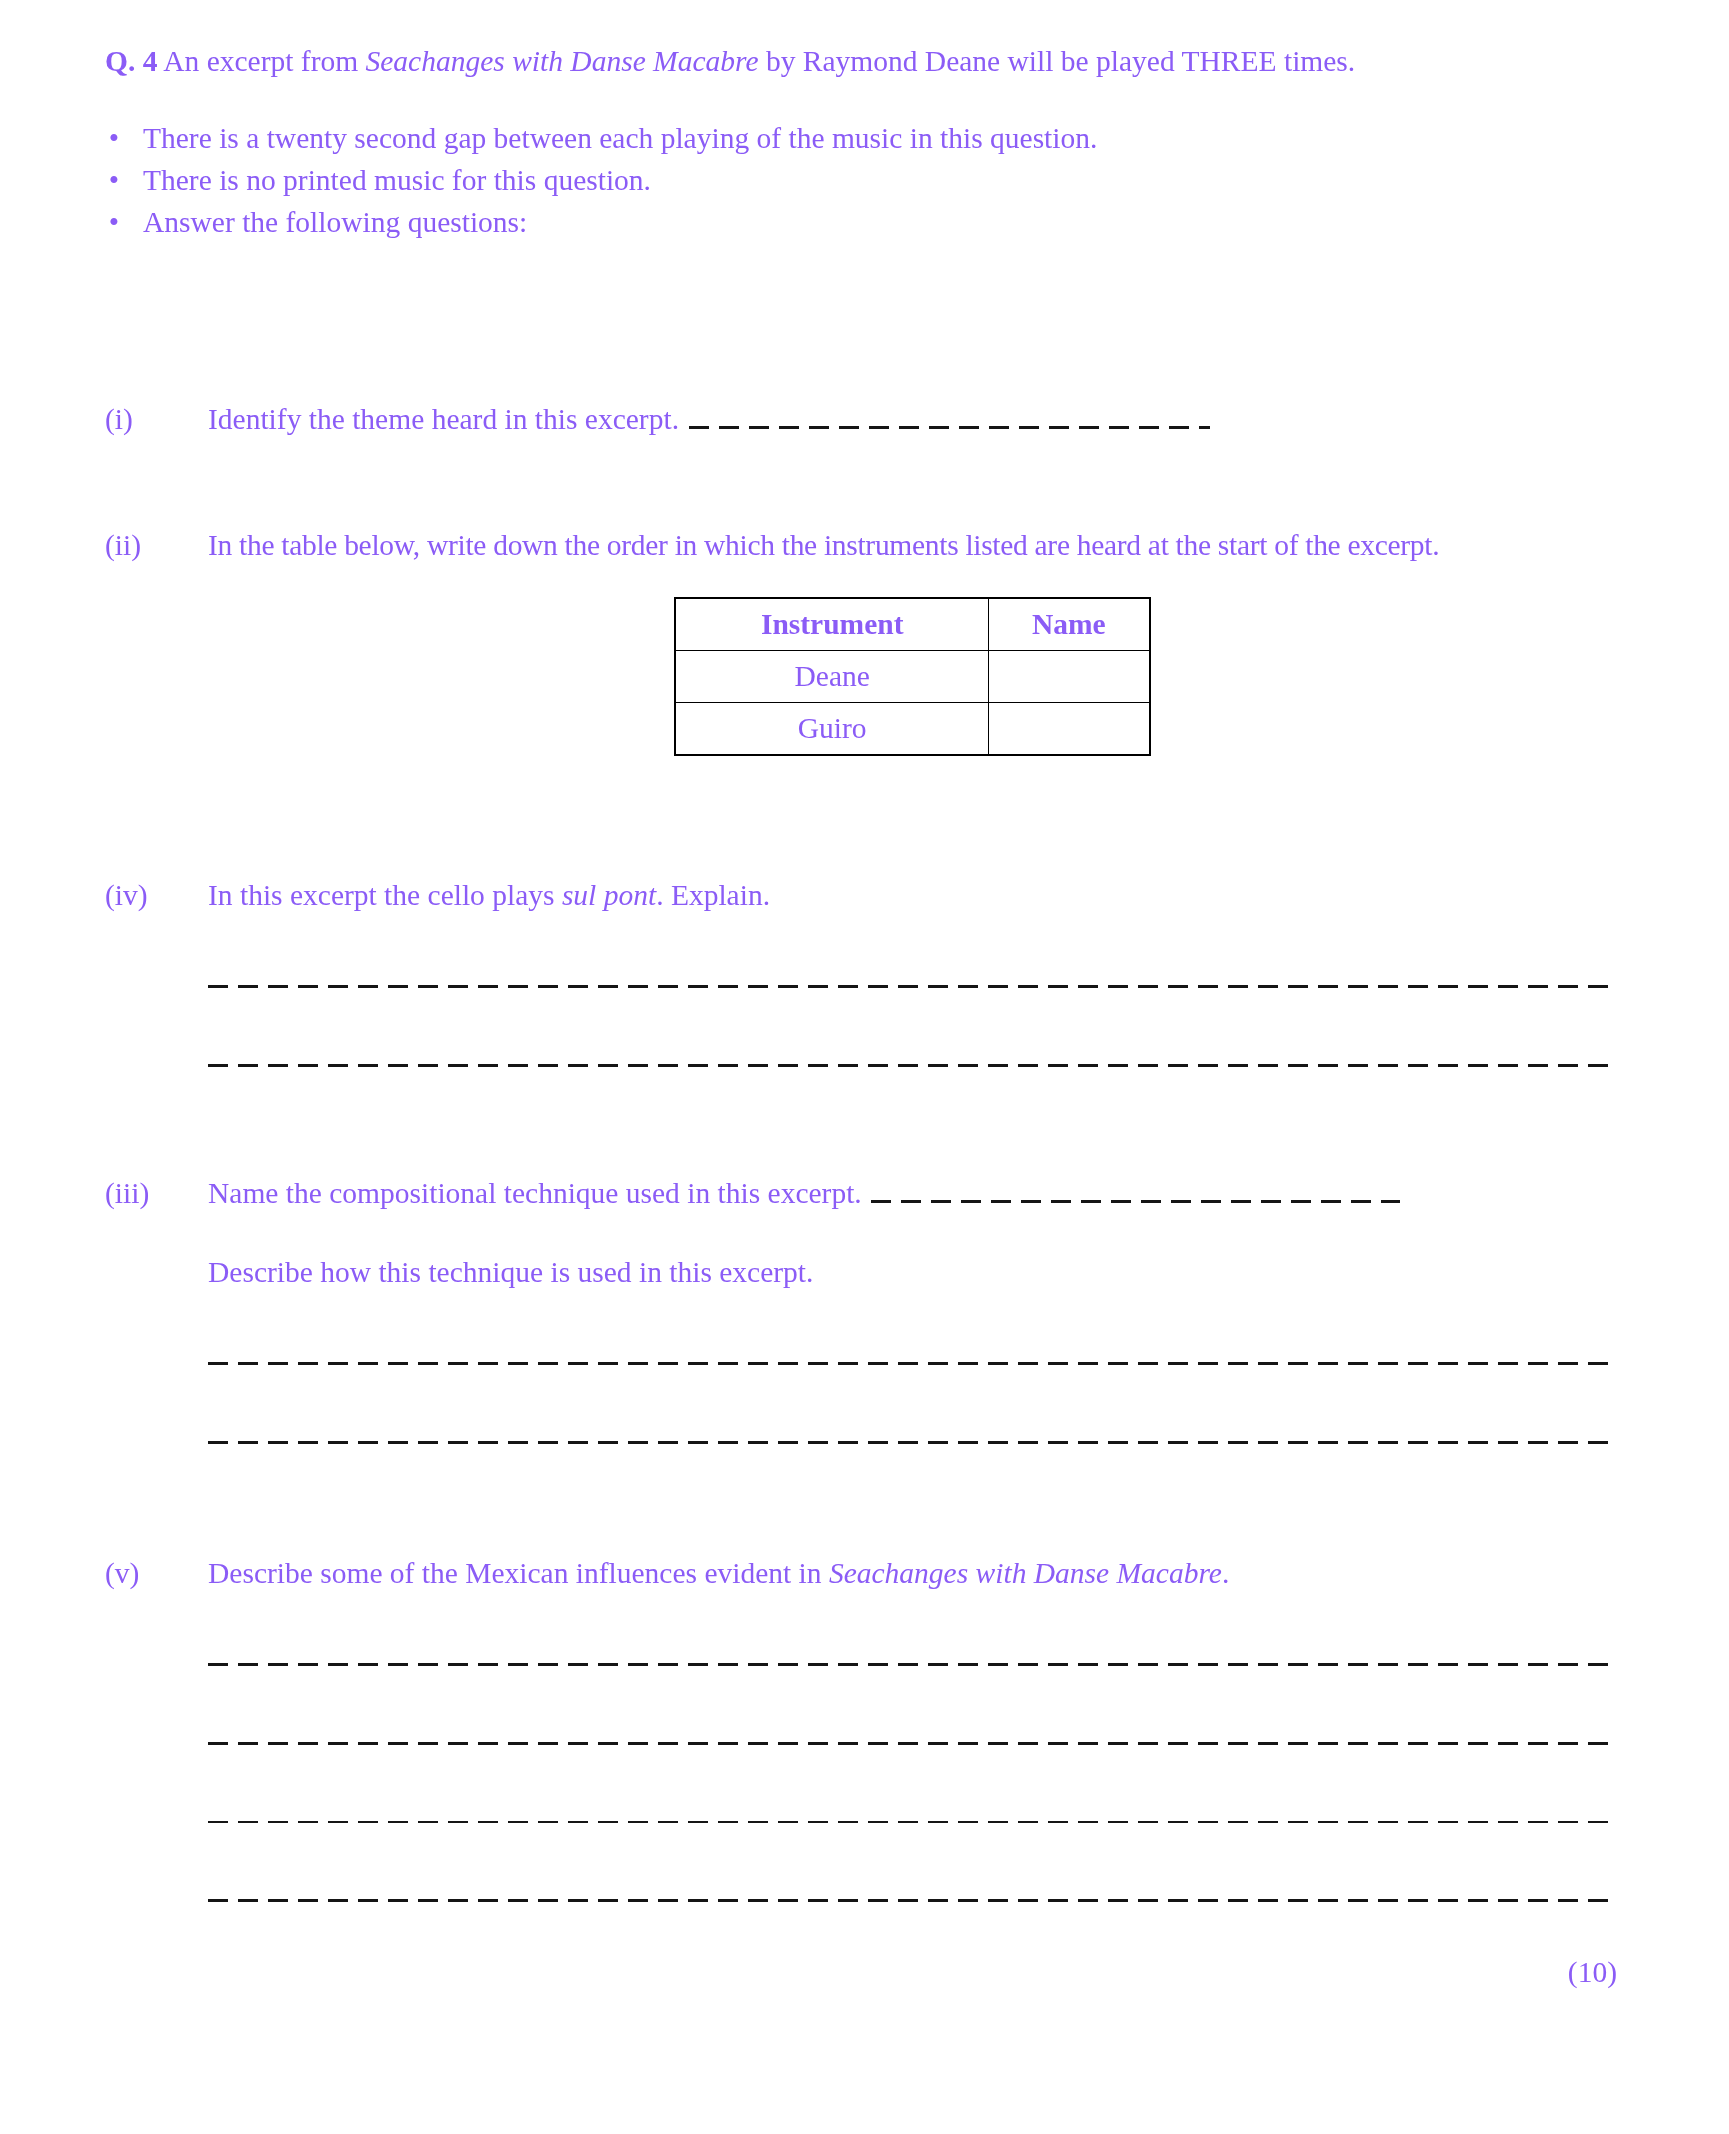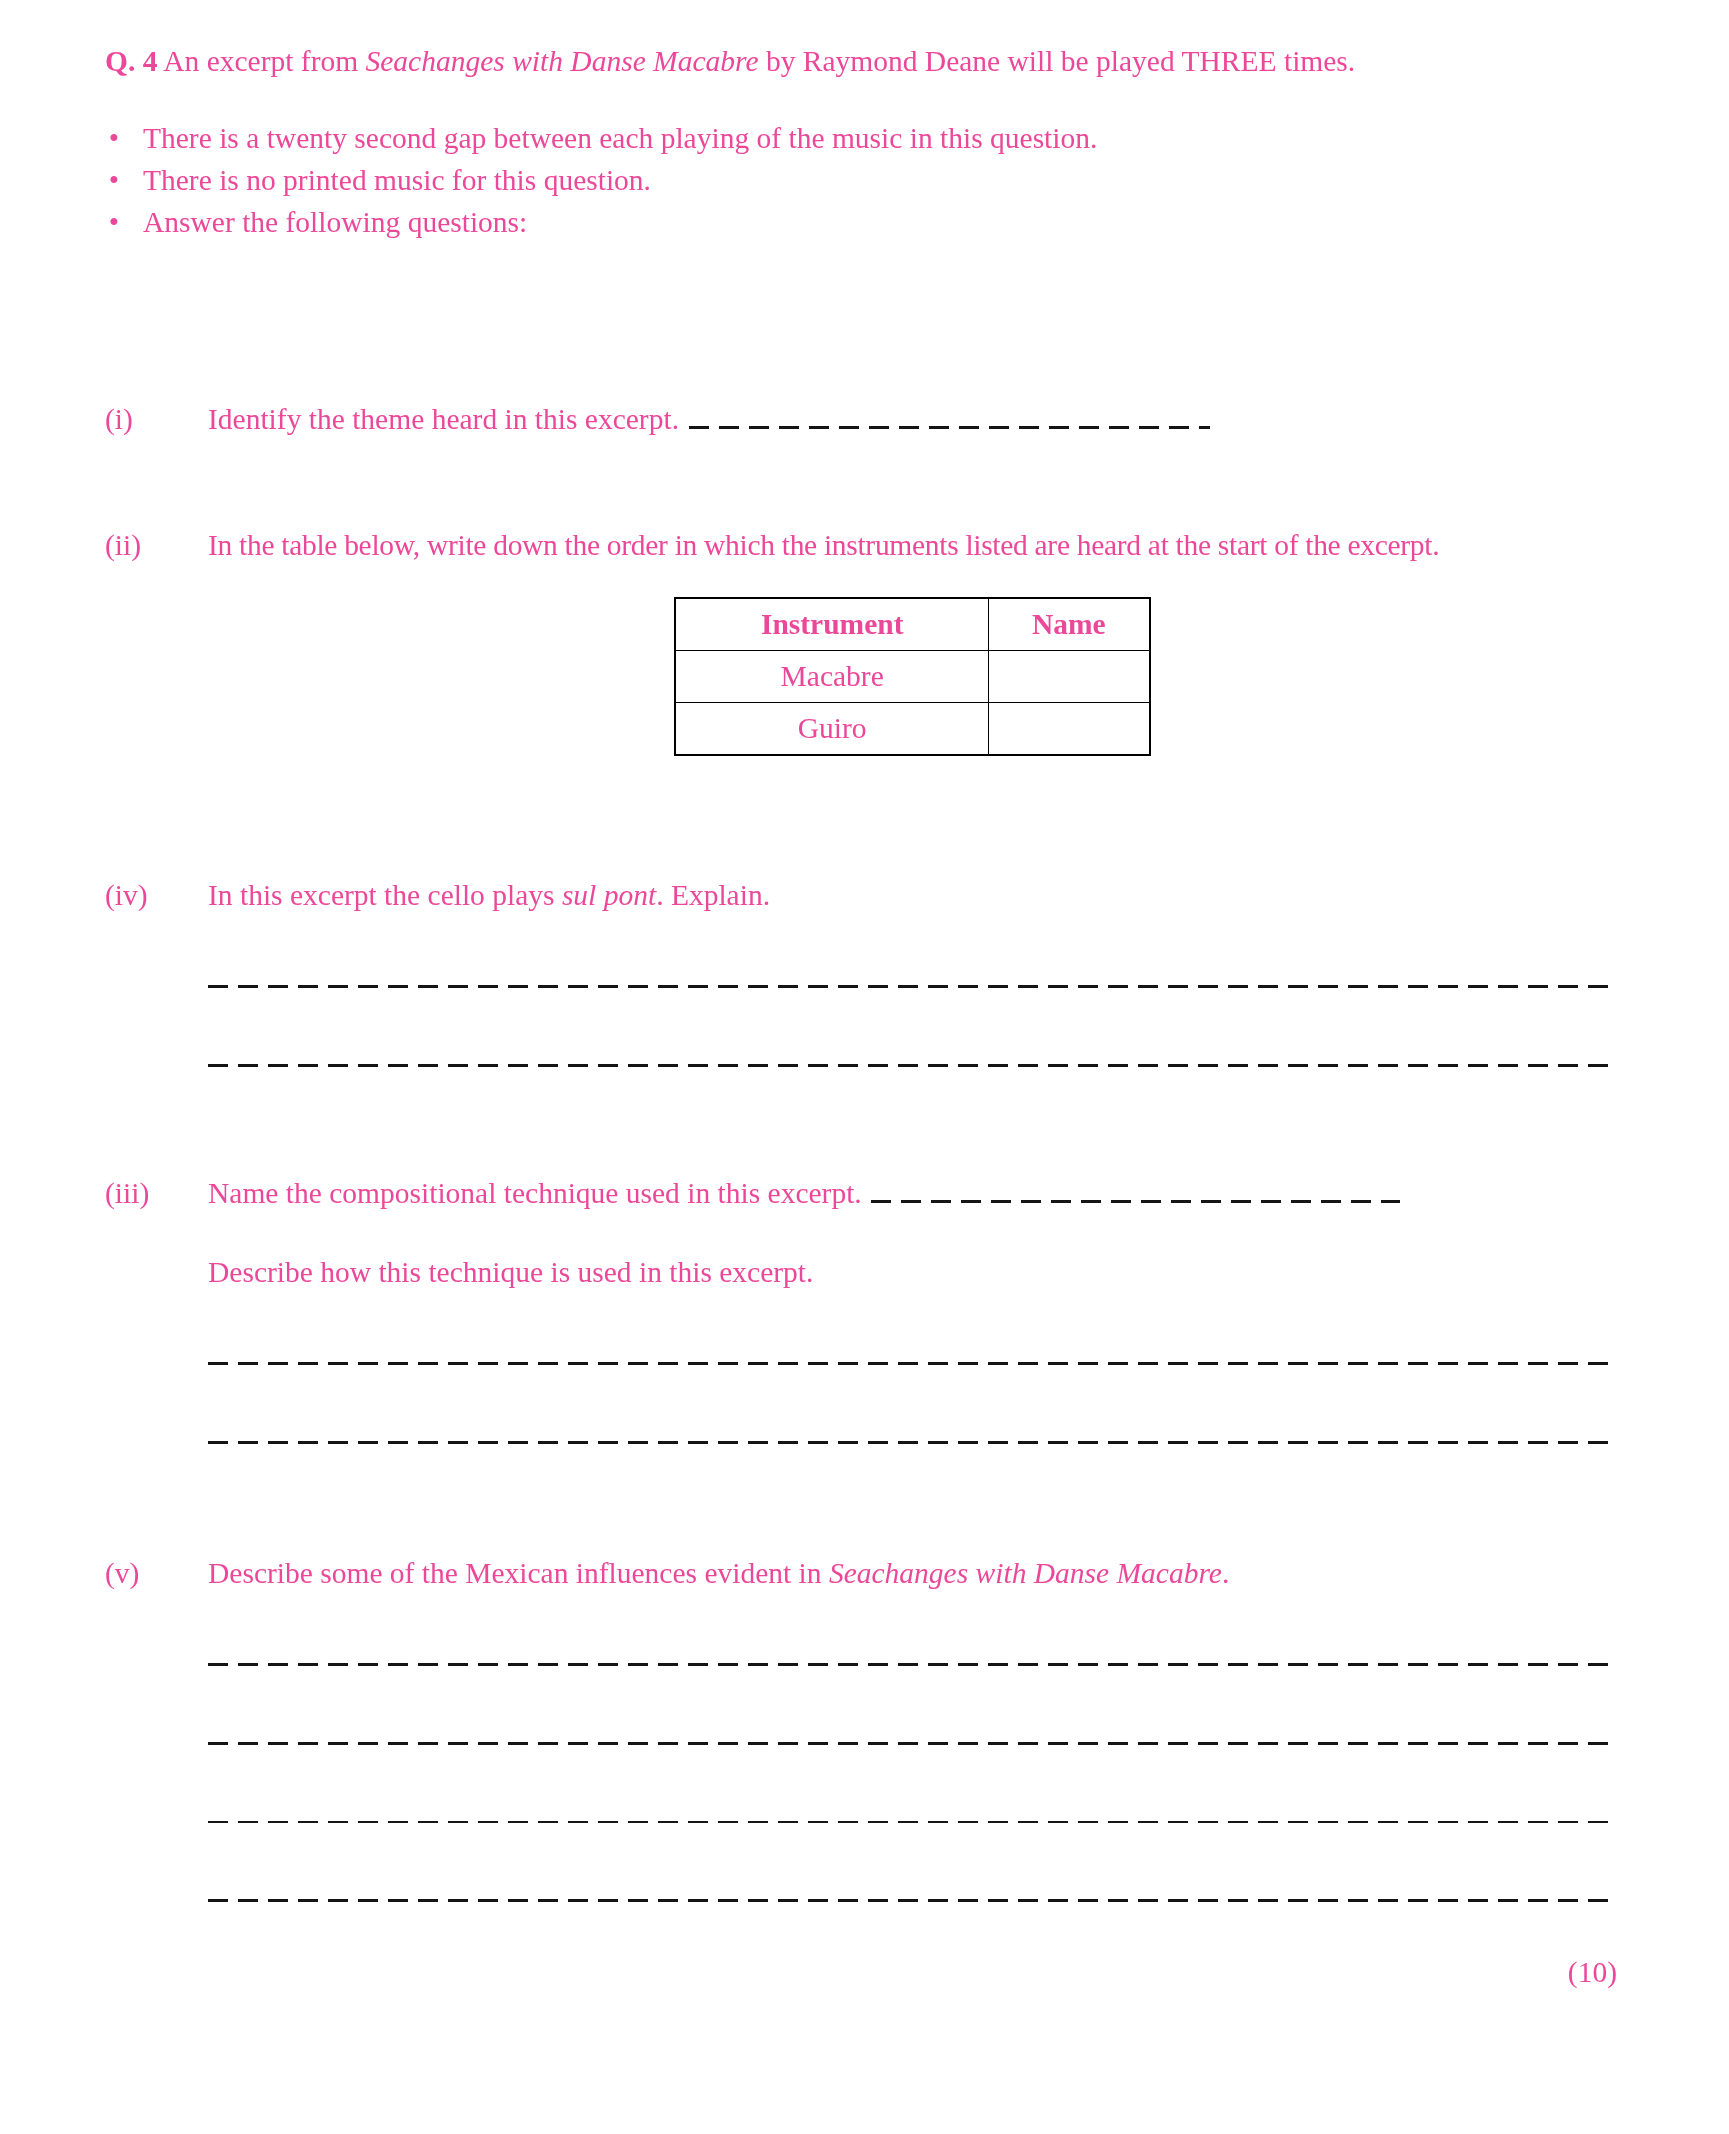--- a/index.html
+++ b/index.html
@@ -6,21 +6,21 @@
   .page {
     width: 1729px;
     height: 2134px;
     box-sizing: border-box;
     padding: 42px 112px 38px 105px;
     background: #ffffff;
     overflow: hidden;
     font-family: "Liberation Serif", serif;
     font-size: 29.5px;
     line-height: 1.32;
-    color: #ec4899;
+    color: #8b5cf6;
   }
   .bold { font-weight: bold; }
   .italic { font-style: italic; }
 
   .bullets { margin-top: 38px; }
   .bullet { display: flex; }
   .bullet + .bullet { margin-top: 2.9px; }
   .bullet-answer { margin-top: 44px; }
   .bullet-dot { flex: 0 0 38px; width: 38px; padding-left: 3.8px; box-sizing: border-box; }
   .bullet-text { flex: 1; }
@@ -115,21 +115,21 @@
       <span class="nowrap">In the table below, write down the order in which the instruments listed are heard at the start of the excerpt.</span>
       <table class="inst-table">
         <thead>
           <tr>
             <th class="col-instrument">Instrument</th>
             <th class="col-order">Name</th>
           </tr>
         </thead>
         <tbody>
           <tr>
-            <td>Macabre</td>
+            <td>Deane</td>
             <td></td>
           </tr>
           <tr>
             <td>Guiro</td>
             <td></td>
           </tr>
         </tbody>
       </table>
     </div>
   </div>

